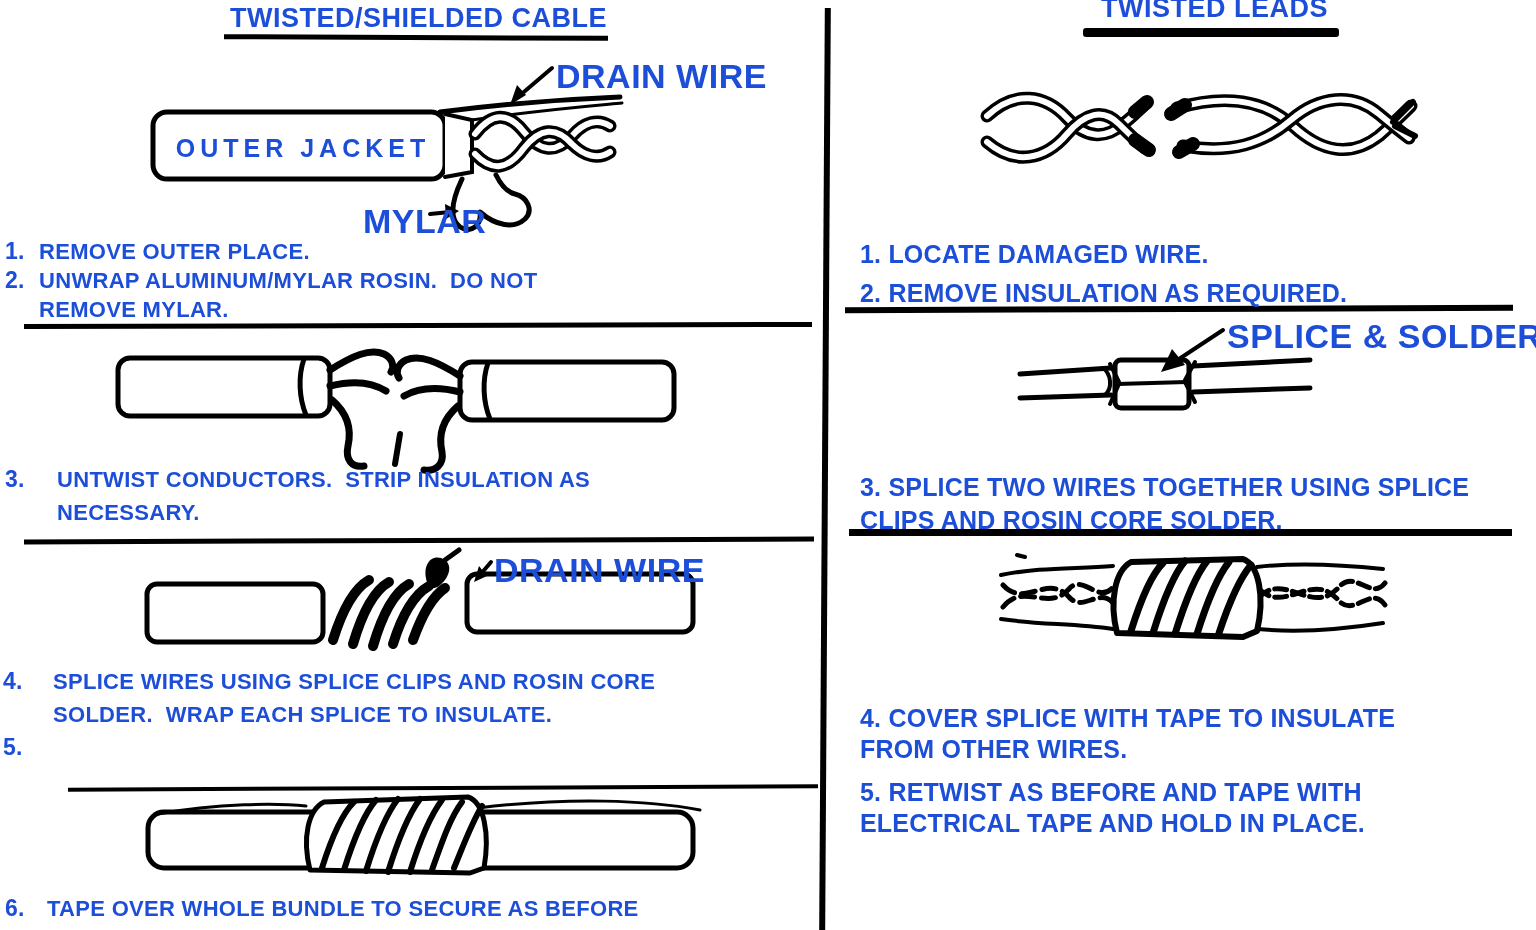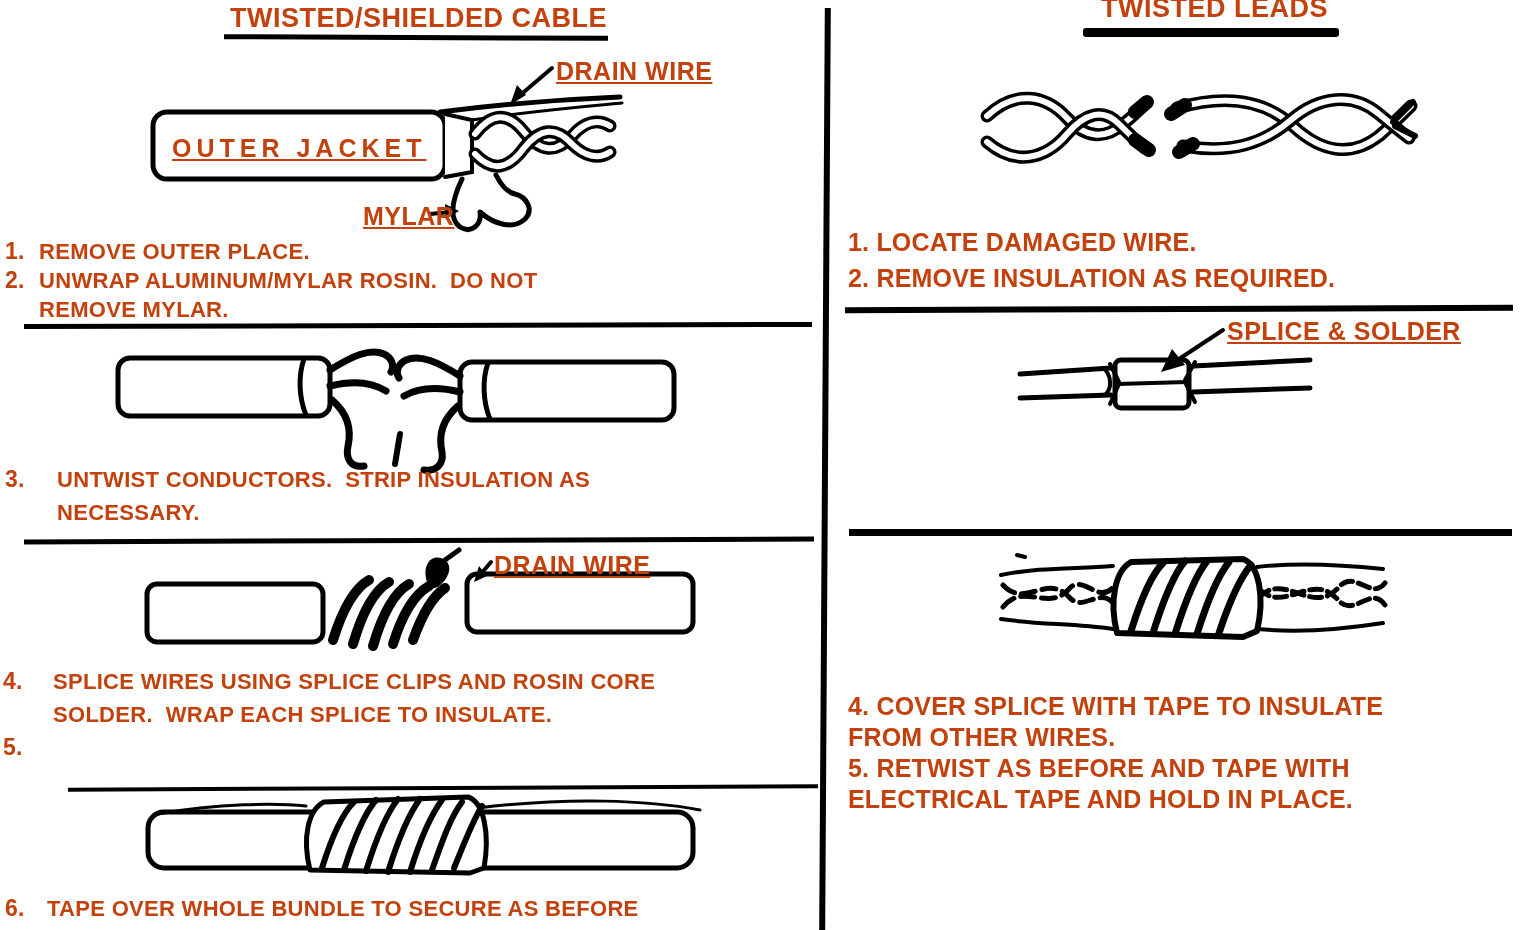--- a/index.html
+++ b/index.html
@@ -1,32 +1,32 @@
 <!DOCTYPE html>
 <html><head>
 <meta charset="utf-8">
 <style>
   html,body{margin:0;padding:0;background:#fff;}
   .page{position:relative;width:1536px;height:930px;background:#ffffff;overflow:hidden;
-        font-family:"Liberation Sans", sans-serif;color:#c2410c;}
+        font-family:"Liberation Sans", sans-serif;color:#1d4ed8;}
   .rule{position:absolute;background:#000;}
   .title{position:absolute;font-weight:700;font-size:27px;letter-spacing:.5px;white-space:nowrap;}
-  .lbl{position:absolute;font-weight:700;font-size:25px;letter-spacing:.5px;white-space:nowrap;text-decoration:underline;}
-  .jacket-lbl{position:absolute;font-weight:700;font-size:25px;letter-spacing:5px;white-space:nowrap;text-decoration:underline;}
+  .lbl{position:absolute;font-weight:700;font-size:34px;letter-spacing:.5px;white-space:nowrap;}
+  .jacket-lbl{position:absolute;font-weight:700;font-size:25px;letter-spacing:5px;text-align:center;white-space:nowrap;}
   .steps{position:absolute;font-weight:700;}
   .lsteps{font-size:22px;letter-spacing:.3px;}
   .rsteps{font-size:25px;letter-spacing:.2px;}
   .lstep{display:flex;align-items:flex-start;}
   .lnum{flex:none;font-size:23px;}
   .ltext,.rtext{white-space:pre-wrap;}
   .lh29 .lstep{line-height:29px;} .lh29 .lnum{line-height:29px;}
   .lh33 .lstep{line-height:33px;} .lh33 .lnum{line-height:33px;}
   .w34 .lnum{width:34px;} .w52 .lnum{width:52px;} 
   .numw50{width:50px;} .numw38{width:38px;} .numw42{width:42px;}
-  .rstep{line-height:31px;margin:0;}
+  .rstep{line-height:31px;margin:12px;}
   .rstep.sp{margin-bottom:9px;line-height:27px;}
   .rstep.lh33{line-height:33px;}
   svg{position:absolute;overflow:visible;}
   svg path, svg rect, svg line{vector-effect:none;}
 </style>
 </head>
 <body>
 
 <div class="page">
 
@@ -191,20 +191,24 @@
       <path d="M178,74 L295,70" stroke-width="5"></path>
       <rect x="100" y="42" width="74" height="48" rx="6" fill="#fff" stroke-width="5"></rect>
       <path d="M102,66 L172,64" stroke-width="4"></path>
       <path d="M95,46 L104,64 M95,86 L104,66" stroke-width="4"></path>
       <path d="M180,44 L170,62 M180,84 L170,64" stroke-width="4"></path>
     </g>
     <polygon points="146,54 170,47 157,31" fill="#000"></polygon>
   </svg>
   <div class="lbl" style="left:1227px;top:317px;">SPLICE &amp; SOLDER</div>
 
+  <div class="steps rsteps" style="left:848px;top:459px;width:665px;">
+    <div class="rstep lh33 rtext">3. SPLICE TWO WIRES TOGETHER USING SPLICE
+CLIPS AND ROSIN CORE SOLDER.</div>
+  </div>
 
   <svg style="left:995px;top:553px;" width="395" height="92" viewBox="0 0 395 92">
     <g fill="none" stroke="#000" stroke-linecap="round">
       <path d="M22,2 L30,4" stroke-width="4"></path>
       <path d="M6,22 C45,14 80,16 118,13" stroke-width="4"></path>
       <path d="M6,66 C45,72 80,70 118,76" stroke-width="4"></path>
       <path d="M8,32 C30,56 52,20 74,44 C88,60 104,34 118,50" stroke-width="5" stroke-dasharray="14 7"></path>
       <path d="M8,54 C30,28 52,60 74,36 C88,20 104,52 118,34" stroke-width="5" stroke-dasharray="14 7"></path>
       <path d="M262,14 C305,9 350,12 388,16" stroke-width="4"></path>
       <path d="M262,76 C305,80 350,76 388,70" stroke-width="4"></path>

